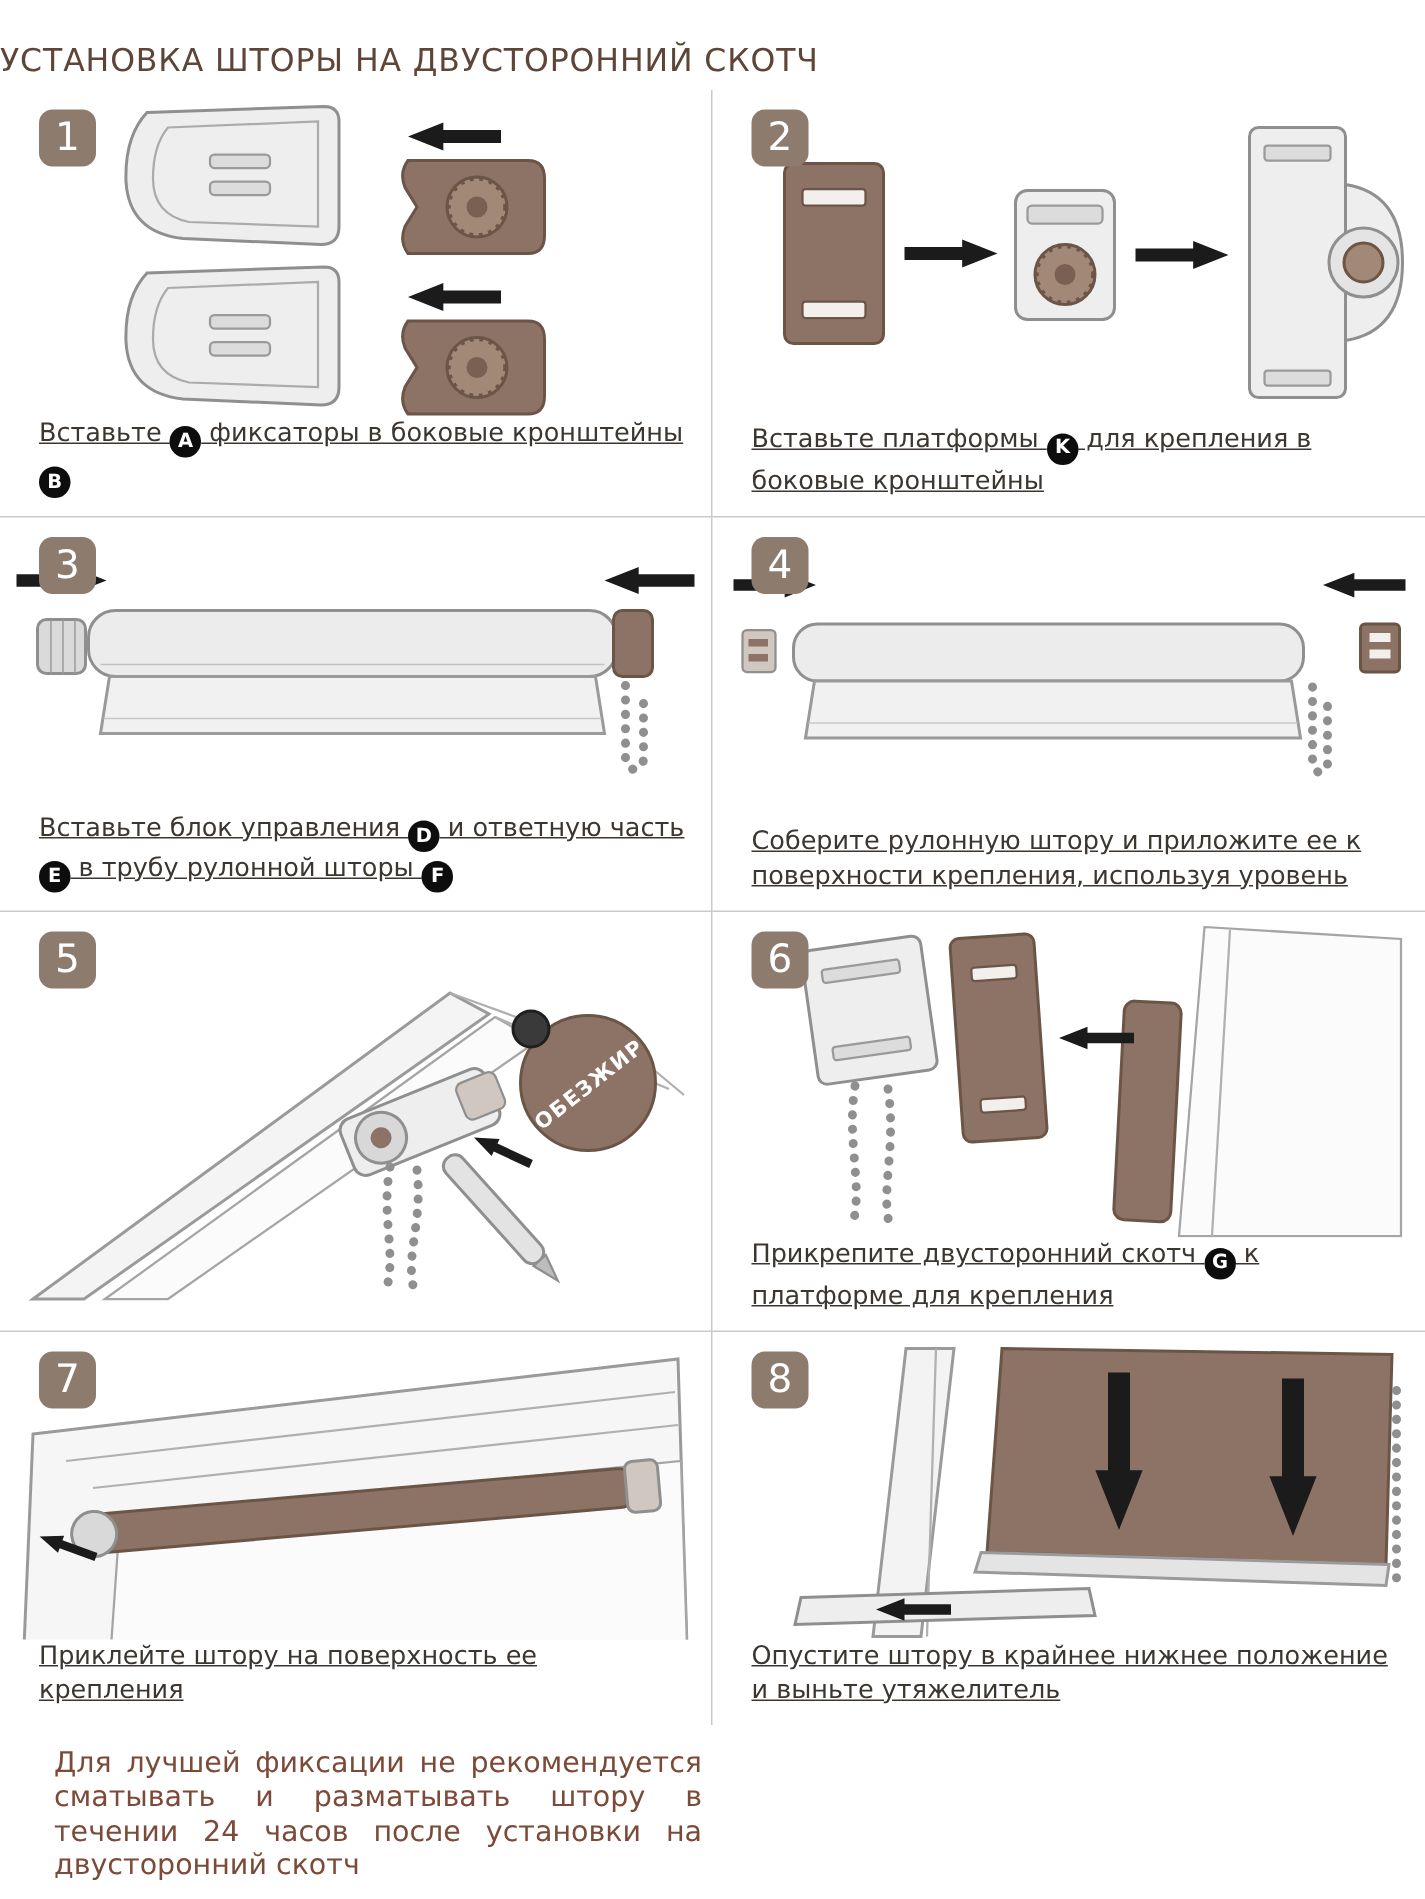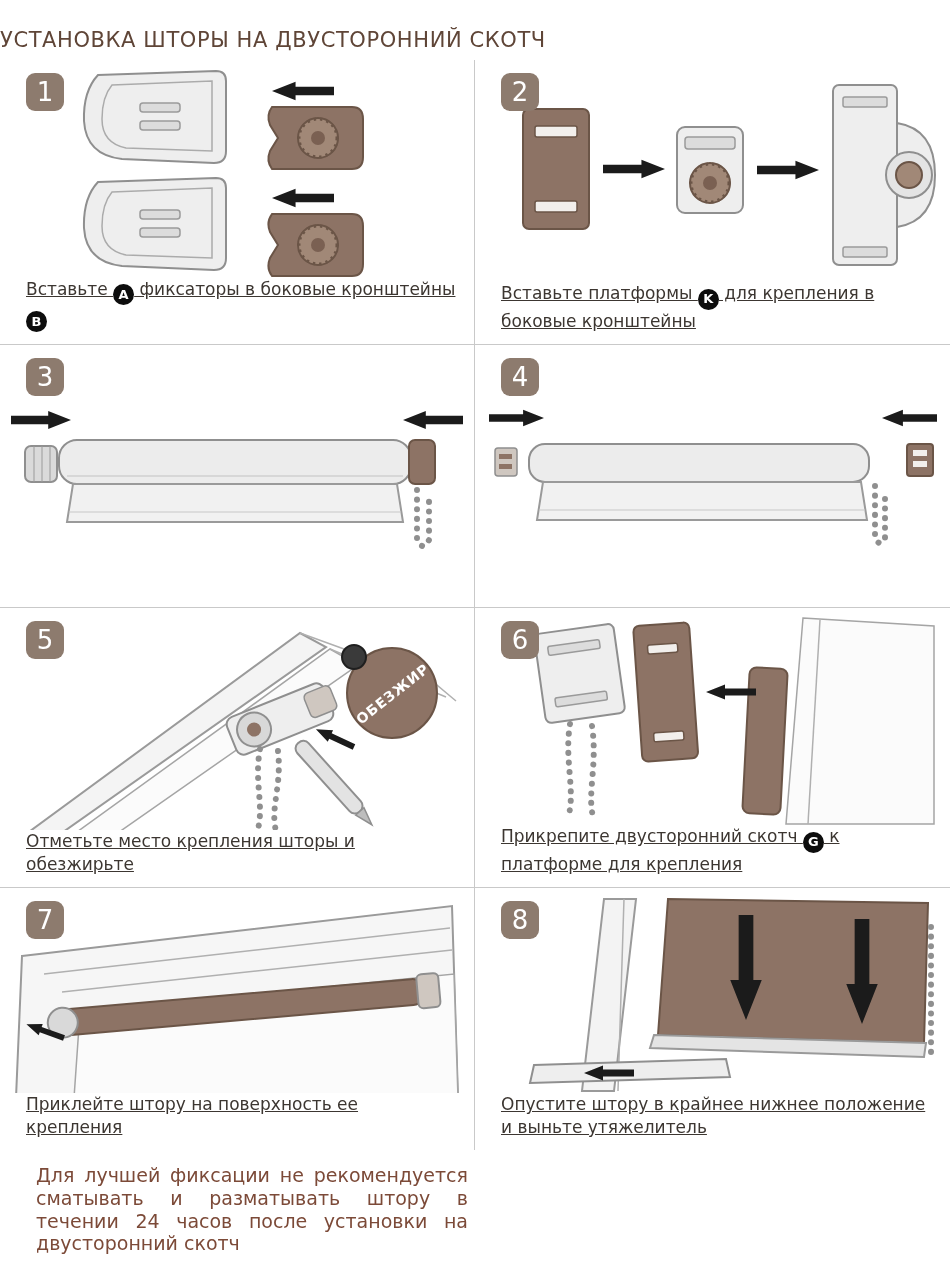--- a/index.html
+++ b/index.html
@@ -120,20 +120,21 @@
           <g>
             <rect x="52" y="50" width="352" height="44" rx="18" fill="#ececec" stroke="#8f8f8f" stroke-width="2"></rect>
             <line x1="60" y1="86" x2="396" y2="86" stroke="#c2c2c2"></line>
             <path d="M66,94 L390,94 L396,132 L60,132 Z" fill="#f1f1f1" stroke="#9a9a9a" stroke-width="2"></path>
             <line x1="62" y1="122" x2="394" y2="122" stroke="#c7c7c7"></line>
           </g>
           <rect class="fbr" x="402" y="50" width="26" height="44" rx="6"></rect>
           <path class="chain" d="M410,100 L410,150 Q416,162 422,150 L422,104"></path>
         </svg>
       </div>
+      <p class="caption">Вставьте блок управления <span class="lb">D</span> и ответную часть <span class="lb">E</span> в трубу рулонной шторы <span class="lb">F</span></p>
     </section>
 
     <section class="cell row-2">
       <div class="step-badge">4</div>
       <div class="art">
         <svg viewBox="0 0 460 180" width="460" height="180">
           <use href="#arw" class="arw" transform="translate(6,28) scale(0.55)"></use>
           <use href="#arw" class="arw" transform="translate(454,28) rotate(180) scale(0.55)"></use>
           <g>
             <rect x="12" y="58" width="22" height="28" rx="3" fill="#cfc7c0" stroke="#8f8f8f" stroke-width="1.5"></rect>
@@ -146,20 +147,21 @@
             <line x1="56" y1="120" x2="382" y2="120" stroke="#c7c7c7"></line>
           </g>
           <path class="chain" d="M392,96 L392,148 Q397,158 402,148 L402,100"></path>
           <g>
             <rect class="fbr" x="424" y="54" width="26" height="32" rx="3" stroke-width="1.5"></rect>
             <rect x="430" y="60" width="14" height="6" fill="#f2efec"></rect>
             <rect x="430" y="71" width="14" height="6" fill="#f2efec"></rect>
           </g>
         </svg>
       </div>
+      <p class="caption">Соберите рулонную штору и приложите ее к поверхности крепления, используя уровень</p>
     </section>
 
     <section class="cell col-left row-3">
       <div class="step-badge">5</div>
       <div class="art">
         <svg viewBox="0 0 450 232" width="450" height="232">
           <g>
             <path d="M10,230 L288,26 L314,40 L44,230 Z" fill="#f4f4f4" stroke="#9a9a9a" stroke-width="2"></path>
             <path class="fgl" d="M58,230 L318,42 L346,58 L100,230 Z"></path>
             <path class="thin" d="M288,26 L420,74 L444,94"></path>
@@ -178,21 +180,20 @@
             <text x="380" y="92" transform="rotate(-38 380 86)" text-anchor="middle" font-size="14" font-weight="bold" fill="#ffffff" letter-spacing="1">ОБЕЗЖИР</text>
           </g>
           <path class="chain" d="M248,142 C242,175 252,198 246,222"></path>
           <path class="chain" d="M266,144 C270,180 258,200 264,224"></path>
           <g transform="rotate(48 318 172)">
             <rect x="270" y="164" width="92" height="15" rx="7" fill="#e3e3e3" stroke="#8f8f8f" stroke-width="2"></rect>
             <path d="M362,166 L380,171.5 L362,177 Z" fill="#bdbdbd" stroke="#8f8f8f" stroke-width="1.5"></path>
           </g>
         </svg>
       </div>
-      <p class="caption">Отметьте место крепления шторы и обезжирьте</p>
     </section>
 
     <section class="cell row-3">
       <div class="step-badge">6</div>
       <div class="art">
         <svg viewBox="0 0 450 210" width="450" height="210">
           <g>
             <path class="fgl" d="M315,2 L446,10 L446,208 L298,208 Z" stroke="#9a9a9a"></path>
             <path class="thin" d="M332,4 L320,208"></path>
           </g>

